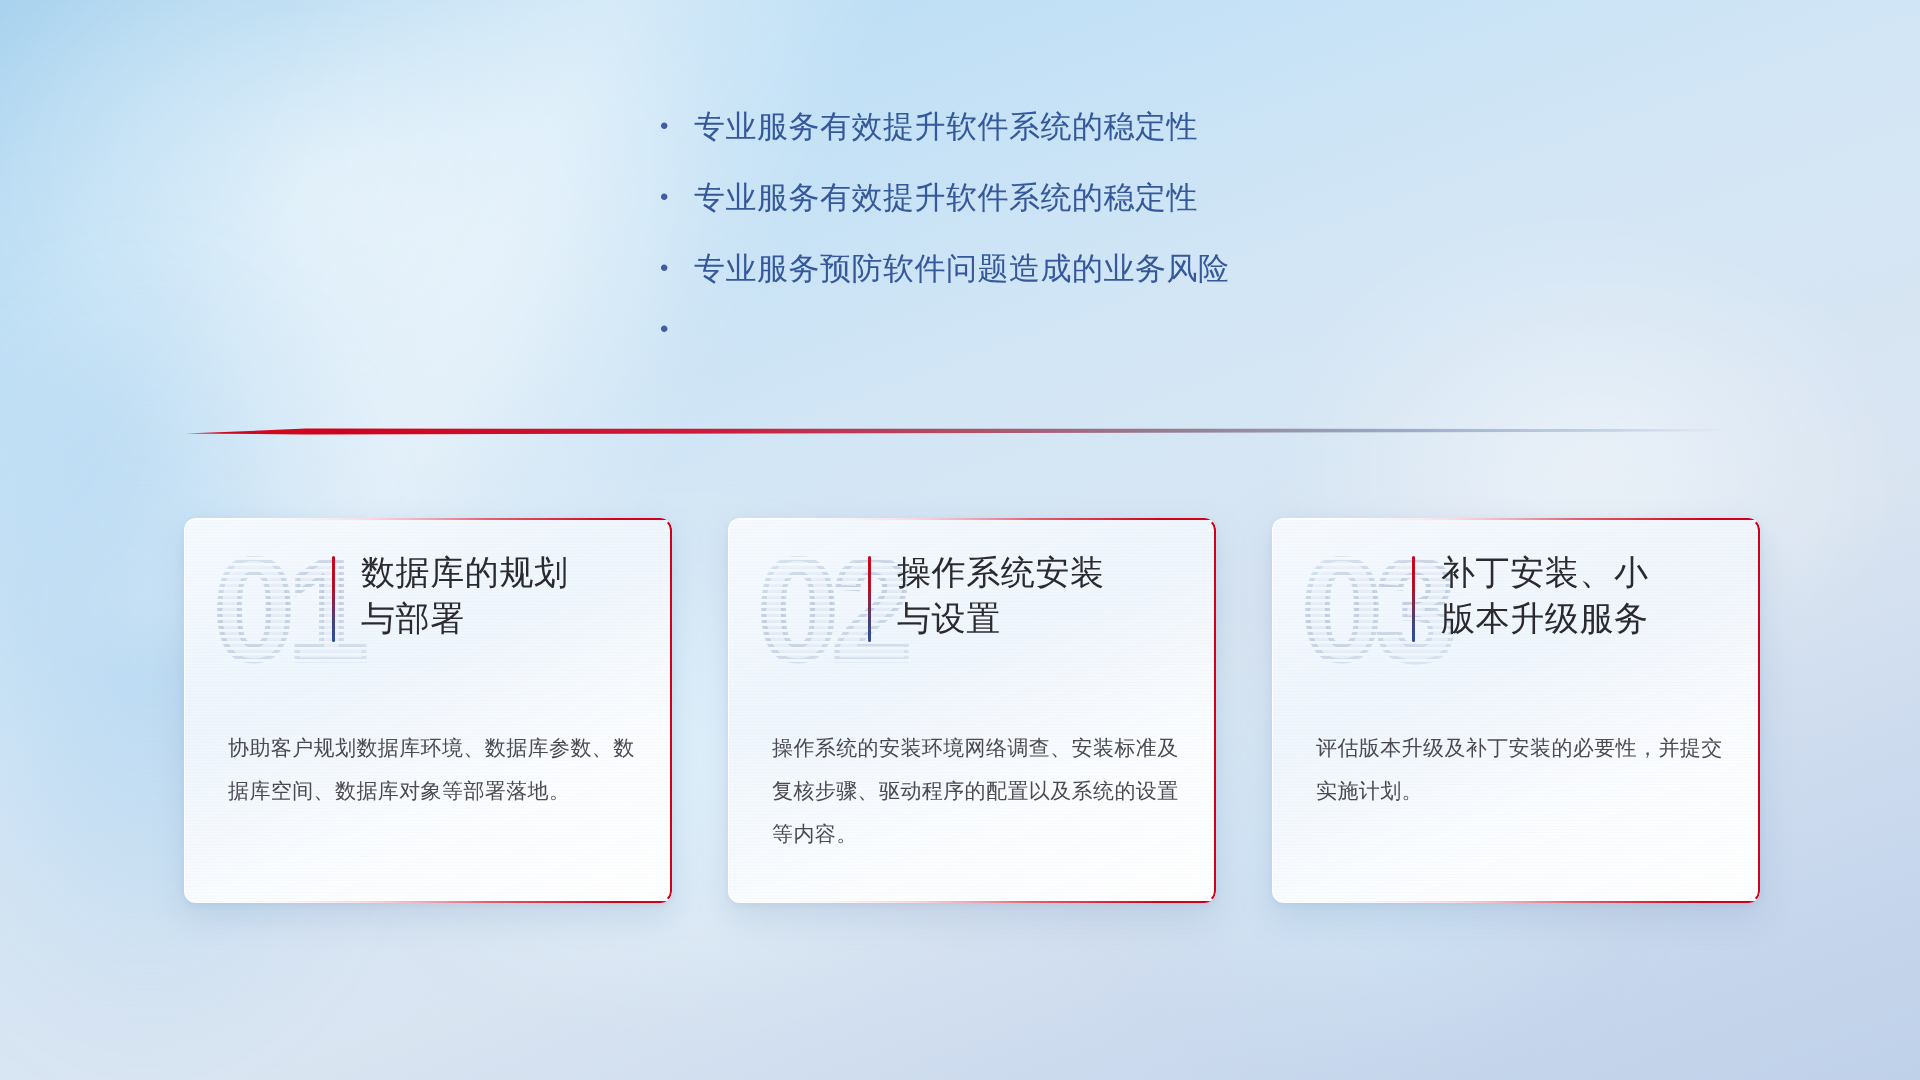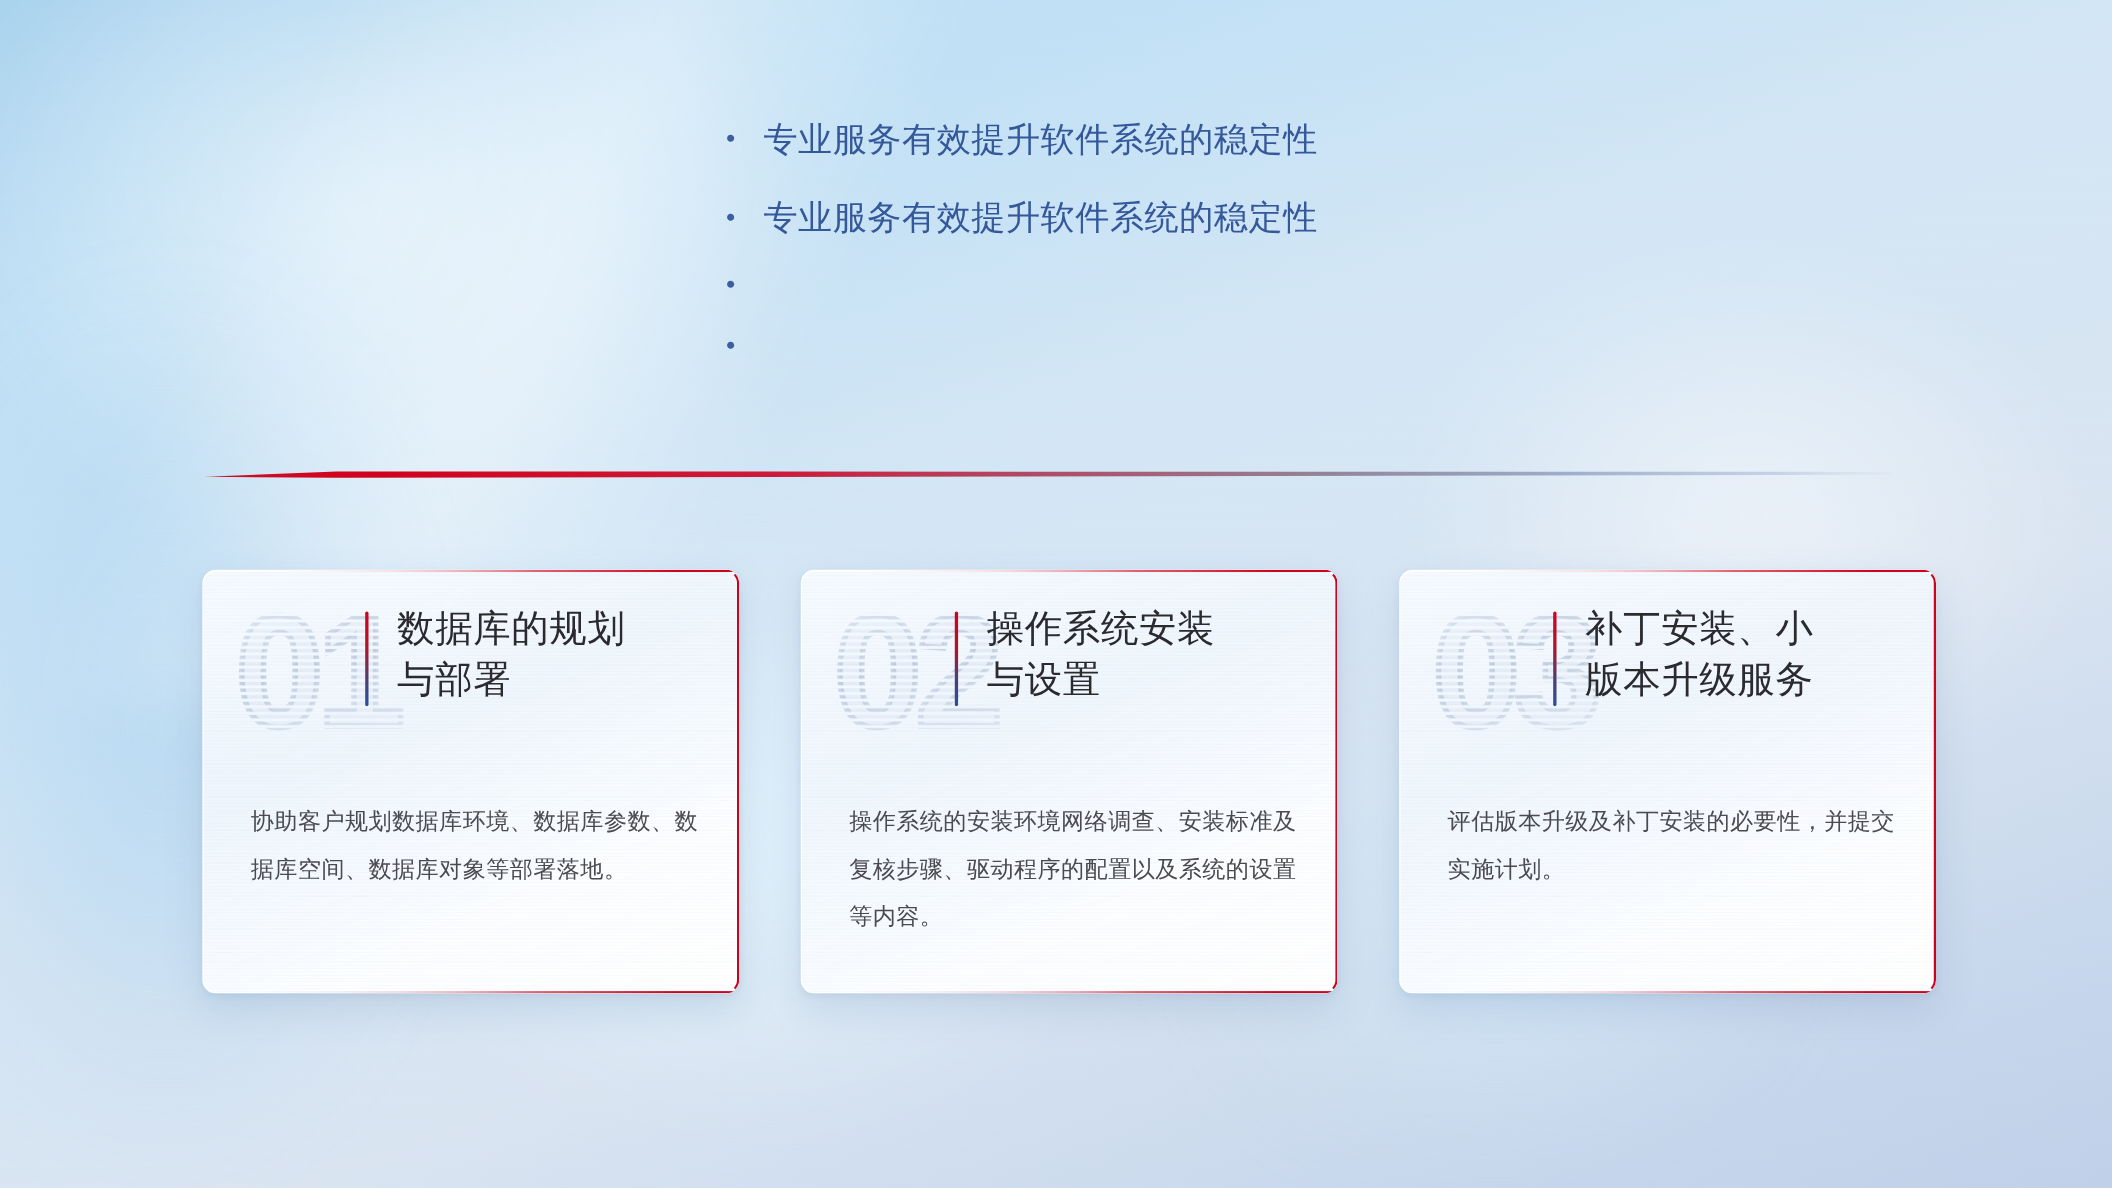--- a/index.html
+++ b/index.html
@@ -260,20 +260,21 @@
       <span class="bullet-text">专业服务有效提升软件系统的稳定性</span>
     </div>
 
     <div class="bullet-row">
       <span class="bullet-dot">•</span>
       <span class="bullet-text">专业服务有效提升软件系统的稳定性</span>
     </div>
 
     <div class="bullet-row">
       <span class="bullet-dot">•</span>
+      <span class="bullet-text">专业服务预防软件问题造成的业务风险</span>
     </div>
 
     <div class="bullet-row">
       <span class="bullet-dot">•</span>
     </div>
 
   </div>
 
   <div id="divider">
     <svg width="1534" height="16" viewBox="0 0 1534 16">

